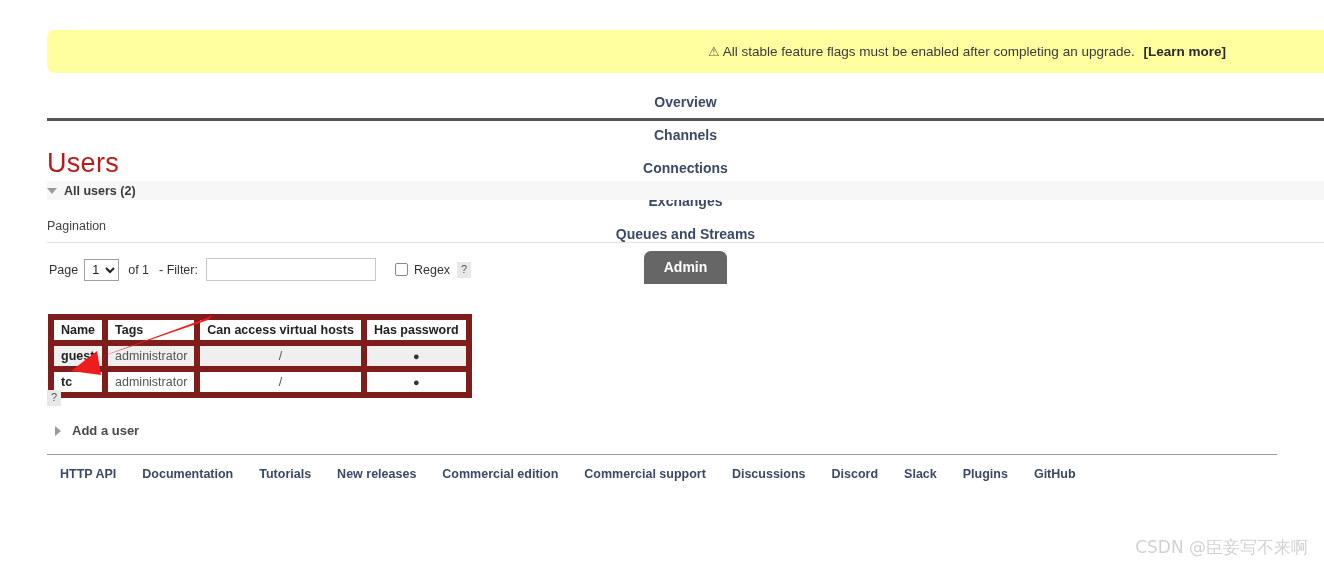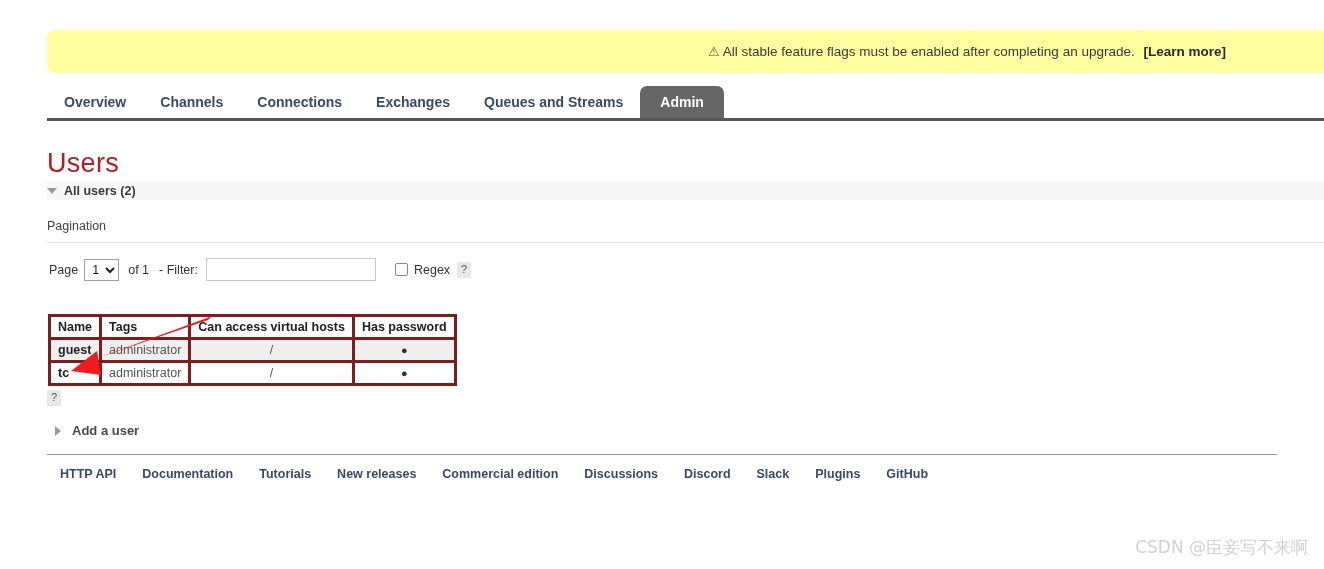--- a/index.html
+++ b/index.html
@@ -50,20 +50,21 @@
 
   
   .tabs {
     position: absolute;
     left: 47px;
     top: 86px;
     right: 0;
     height: 33px;
     display: flex;
     align-items: center;
+    flex-direction: column;
   }
   .tab {
     font-size: 14px;
     font-weight: bold;
     color: #3a4a66;
     padding: 8px 17px 9px 17px;
     text-decoration: none;
     line-height: 16px;
     white-space: nowrap;
   }
@@ -200,21 +201,21 @@
   
   .users-table {
     position: absolute;
     left: 48px;
     top: 314px;
     border-collapse: collapse;
     font-size: 12.5px;
   }
   .users-table th,
   .users-table td {
-    border: 3px solid #7f1d1d;
+    border: 6px solid #7f1d1d;
     padding: 3px 7px;
     text-align: left;
     white-space: nowrap;
     height: 21px;
   }
   .users-table th {
     background: #ffffff;
     font-weight: bold;
     color: #222222;
     border-bottom: 2px solid #bbbbbb;
@@ -371,20 +372,21 @@
   <span class="add-user-label">Add a user</span>
 </div>
 
 <div class="footer-rule"></div>
 <div class="footer-links">
   <a class="footer-link" href="#">HTTP API</a>
   <a class="footer-link" href="#">Documentation</a>
   <a class="footer-link" href="#">Tutorials</a>
   <a class="footer-link" href="#">New releases</a>
   <a class="footer-link" href="#">Commercial edition</a>
+  <a class="footer-link" href="#">Commercial support</a>
   <a class="footer-link" href="#">Discussions</a>
   <a class="footer-link" href="#">Discord</a>
   <a class="footer-link" href="#">Slack</a>
   <a class="footer-link" href="#">Plugins</a>
   <a class="footer-link" href="#">GitHub</a>
 </div>
 
 <svg class="arrow-overlay" viewBox="0 0 1324 569">
   <polygon points="213,315 208,320 86,362 75,372 92,360 207,318" fill="#ee1c1c"></polygon>
   <polygon points="71,371 97,351 101,375" fill="#ee1c1c"></polygon>

